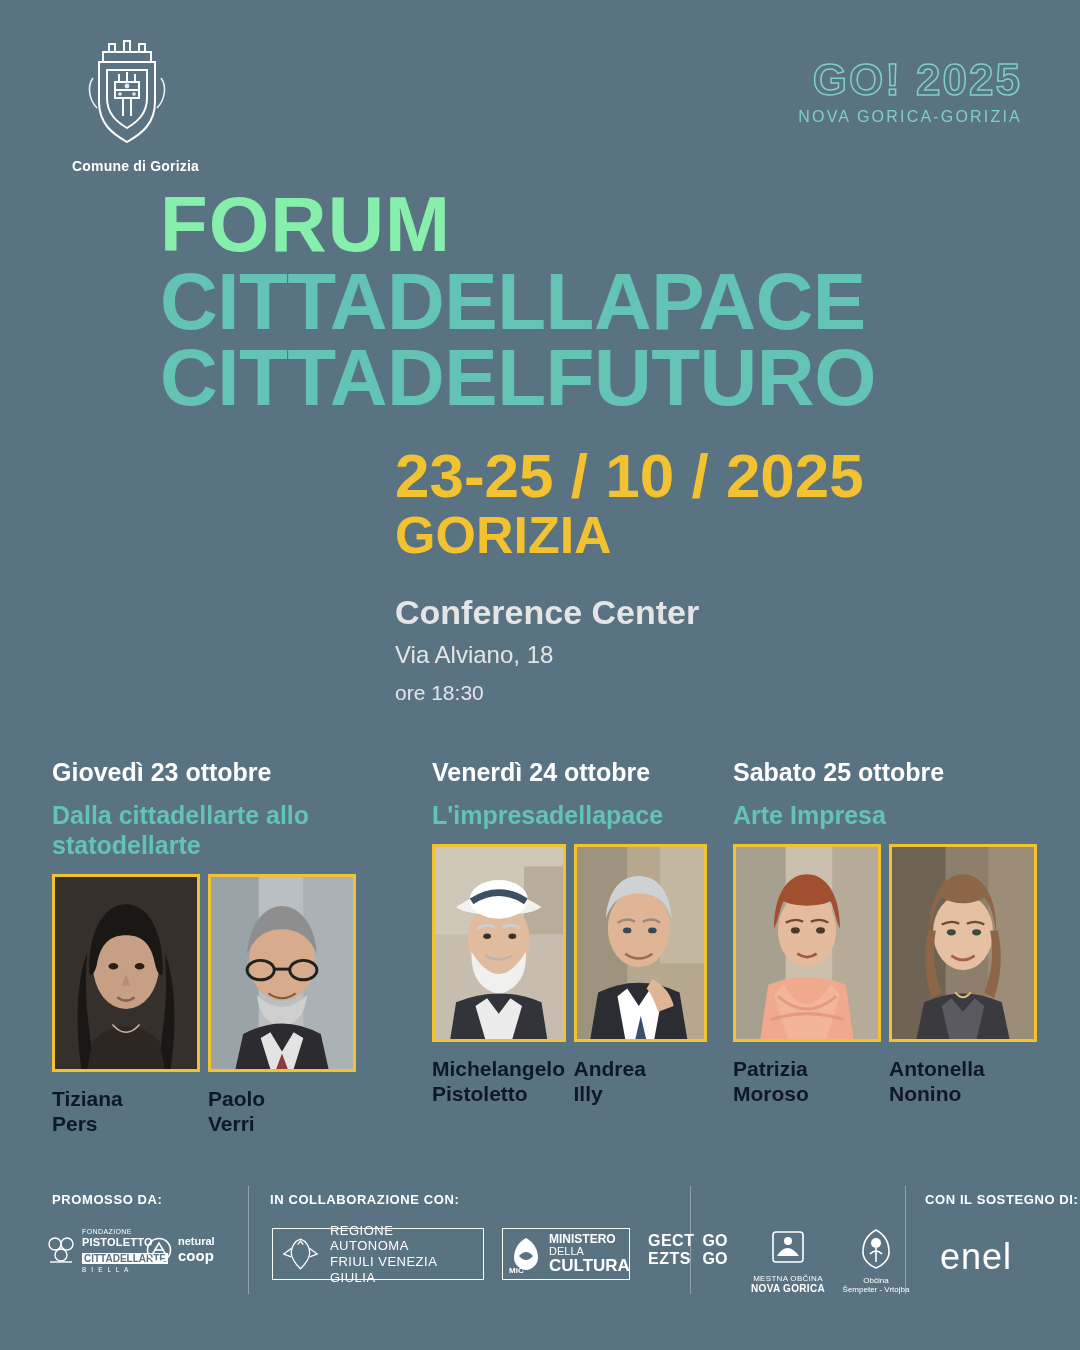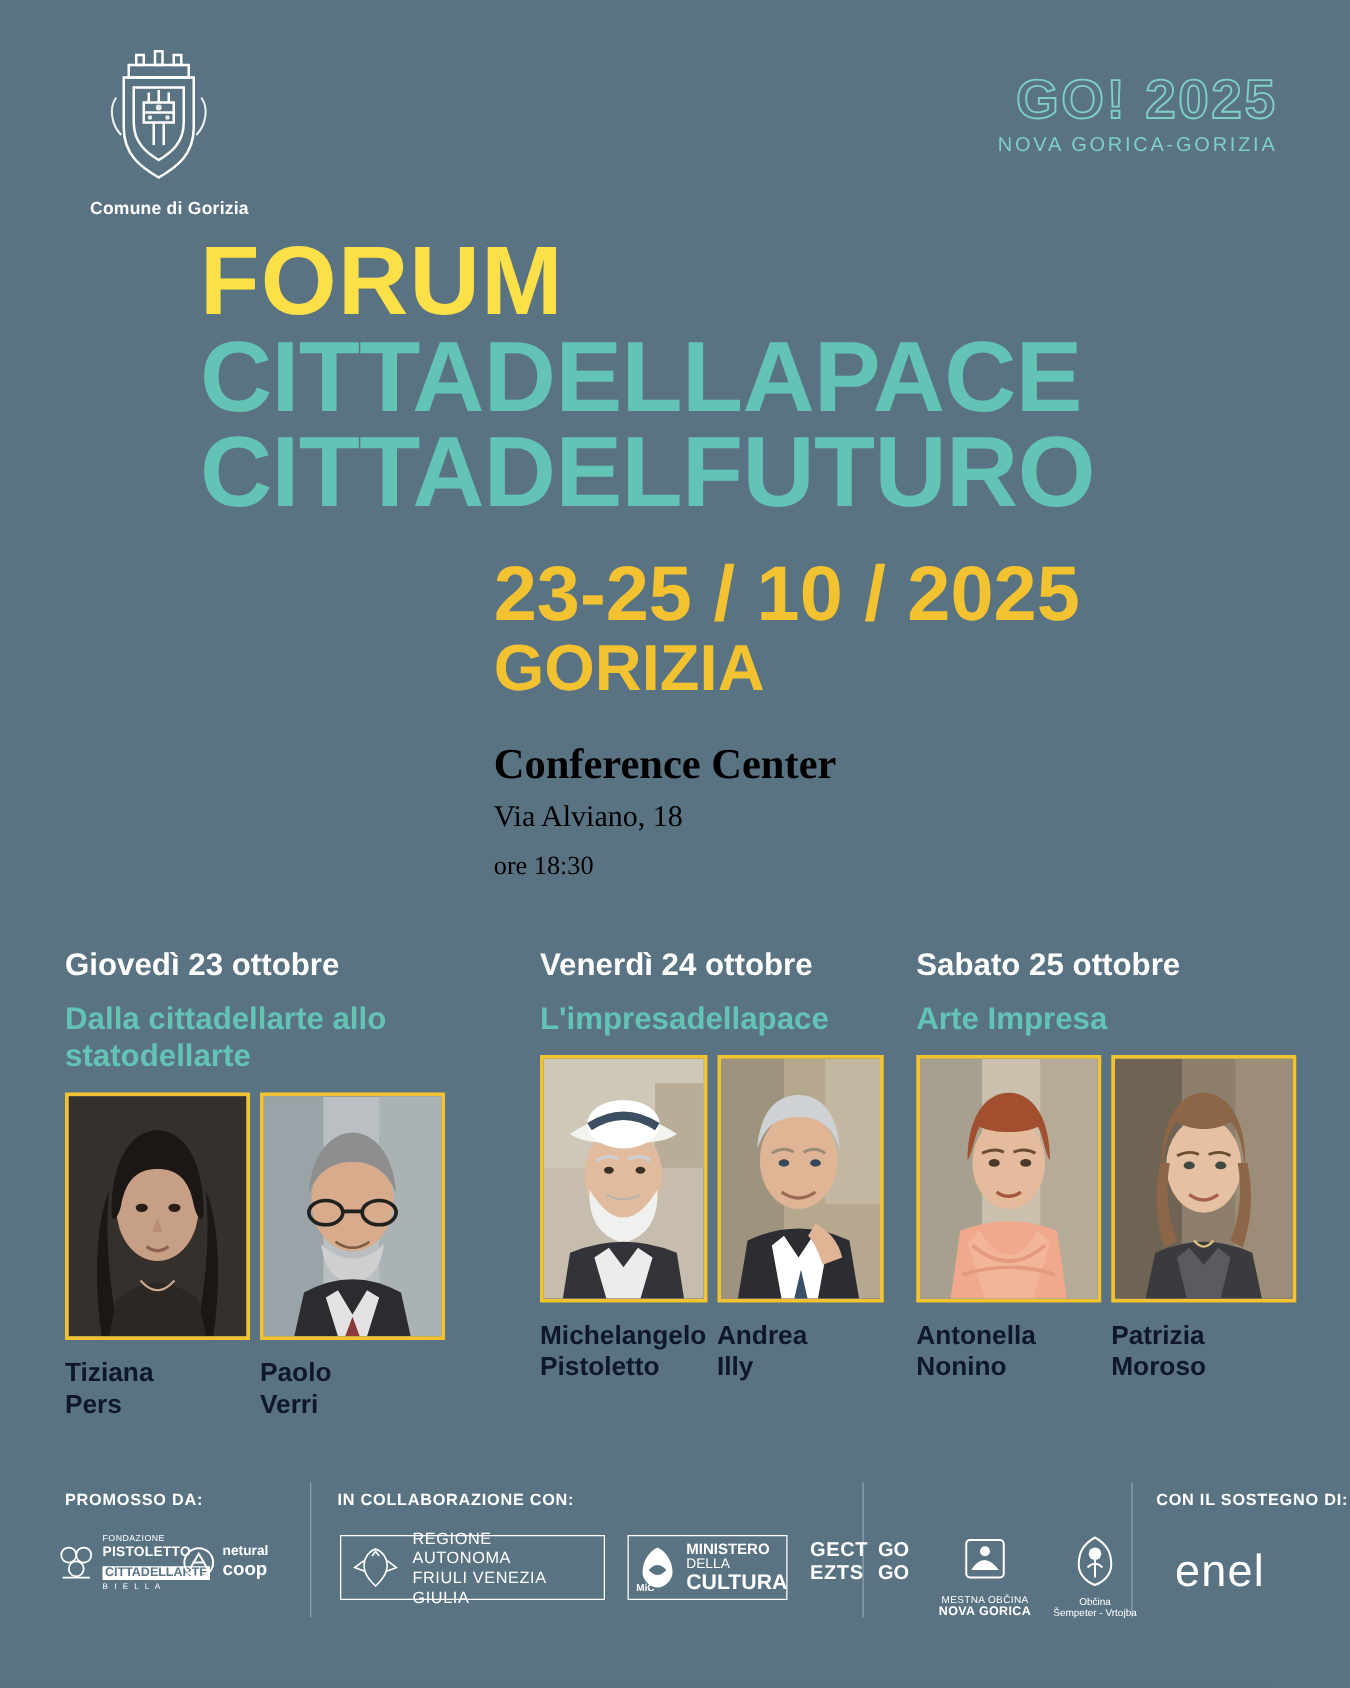--- a/index.html
+++ b/index.html
@@ -45,21 +45,21 @@
   .go-logo .go-sub {
     font-size: 16px;
     letter-spacing: 2.2px;
     margin-top: 6px;
     color: #7fd0c4;
   }
 
   
   .title-block { position: absolute; left: 0; top: 186px; width: 1080px; }
   .t-forum {
-    color: #fde047;
+    color: #86efac;
     font-size: 78px;
     font-weight: bold;
     letter-spacing: 1px;
     line-height: .98;
     padding-left: 160px;
   }
   .t-line {
     color: #63c3b5;
     font-size: 80px;
     font-weight: bold;
@@ -80,22 +80,21 @@
   .t-city {
     color: #f2c230;
     font-size: 52px;
     font-weight: bold;
     line-height: 1.05;
     padding-left: 395px;
   }
   .venue {
     padding-left: 395px;
     margin-top: 30px;
-    color: #000000;
-    font-family: Liberation Serif, serif;
+    color: #e5e5e5;
   }
   .venue .v1 { font-size: 34px; font-weight: bold; line-height: 1.2; }
   .venue .v2 { font-size: 24px; margin-top: 8px; }
   .venue .v3 { font-size: 21px; margin-top: 12px; }
 
   
   .days {
     position: absolute; top: 758px; left: 52px;
     width: 990px;
     display: flex;
@@ -356,26 +355,26 @@
             <path d="M78 79 q10 -4 18 1" stroke="#6b4d34" stroke-width="2.4" fill="none"></path>
             <path d="M62 112 q12 9 24 0" stroke="#a5604a" stroke-width="2.8" fill="none"></path>
             <path d="M34 160 q40 -18 80 0 l8 38 h-96 z" fill="#3a3a3f"></path>
             <path d="M62 156 l12 14 l12 -14 l10 8 l-8 34 h-28 l-8 -34 z" fill="#5a5a60"></path>
             <path d="M66 150 q8 10 16 0" stroke="#d9c27a" stroke-width="2" fill="none"></path>
           </svg>
         </div>
       </div>
       <div class="names">
         <div class="name">
+          <span>Patrizia</span><br>
+          <span>Moroso</span>
+        </div>
+        <div class="name">
           <span>Antonella</span><br>
           <span>Nonino</span>
-        </div>
-        <div class="name">
-          <span>Patrizia</span><br>
-          <span>Moroso</span>
         </div>
       </div>
     </div>
 
   </div>
 
   <div class="footer">
 
     <div class="foot-label" style="left:52px; top:12px;">PROMOSSO DA:</div>
     <div class="foot-label" style="left:270px; top:12px;">IN COLLABORAZIONE CON:</div>

